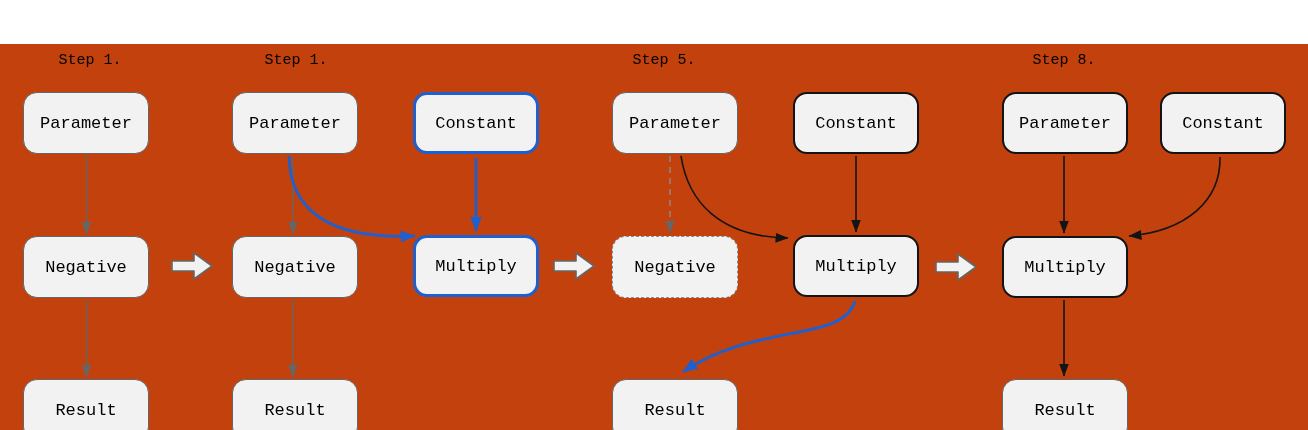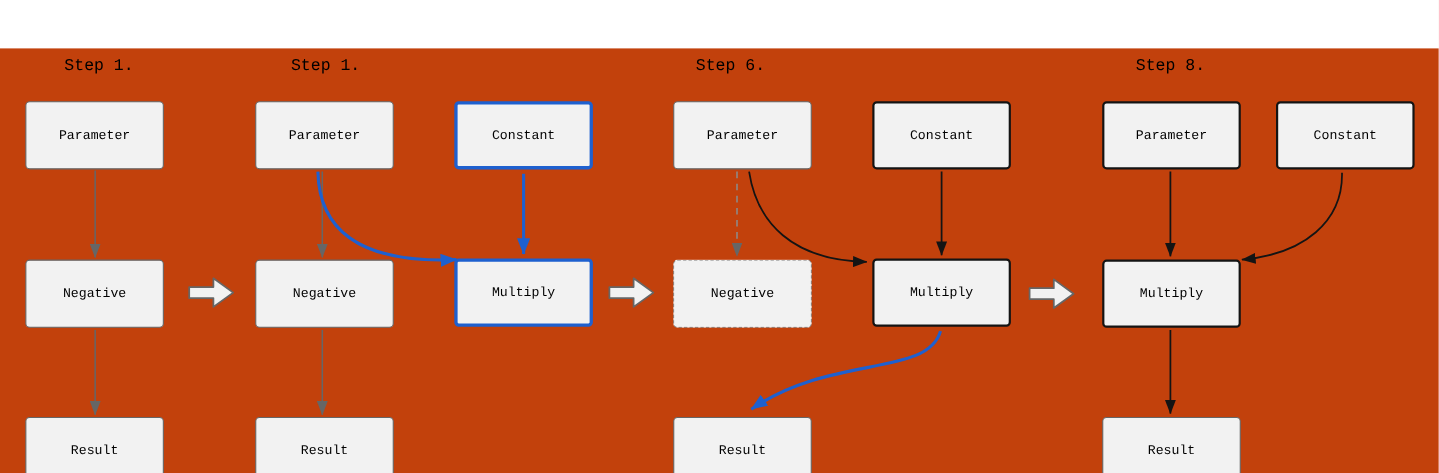--- a/index.html
+++ b/index.html
@@ -22,27 +22,27 @@
     width: 100px;
     text-align: center;
     font-size: 15px;
     color: #000000;
     line-height: 18px;
   }
   .node {
     position: absolute;
     width: 126px;
     height: 62px;
-    border-radius: 4px;
+    border-radius: 14px;
     background: #f2f2f2;
     box-sizing: border-box;
     display: flex;
     align-items: center;
     justify-content: center;
-    font-size: 12px;
+    font-size: 17px;
     color: #000000;
   }
   .b-gray   { border: 1.4px solid #666666; }
   .b-blue   { border: 3px solid #1e60cf; }
   .b-black  { border: 2px solid #141414; }
   .b-dashed { border: 1.6px dashed #8c8c8c; }
 </style>
 </head>
 <body>
 
@@ -78,21 +78,21 @@
     <path d="M1220,113 C1221,157 1186,187 1129,192" stroke="#141414" stroke-width="1.6" fill="none" marker-end="url(#ah-black)"></path>
     <path d="M1064,256 L1064,332" stroke="#141414" stroke-width="1.6" fill="none" marker-end="url(#ah-black)"></path>
 
     <polygon points="1,10 23,10 23,2 41,15 23,28 23,20 1,20" transform="translate(171,207)" fill="#f2f2f2" stroke="#666666" stroke-width="1.6" stroke-linejoin="round"></polygon>
     <polygon points="1,10 23,10 23,2 41,15 23,28 23,20 1,20" transform="translate(553,207)" fill="#f2f2f2" stroke="#666666" stroke-width="1.6" stroke-linejoin="round"></polygon>
     <polygon points="1,10 23,10 23,2 41,15 23,28 23,20 1,20" transform="translate(935,208)" fill="#f2f2f2" stroke="#666666" stroke-width="1.6" stroke-linejoin="round"></polygon>
   </svg>
 
   <div class="step-title" style="left:40px; top:8px;">Step 1.</div>
   <div class="step-title" style="left:246px; top:8px;">Step 1.</div>
-  <div class="step-title" style="left:614px; top:8px;">Step 6.</div>
+  <div class="step-title" style="left:614px; top:8px;">Step 5.</div>
   <div class="step-title" style="left:1014px; top:8px;">Step 8.</div>
 
   <div class="node b-gray" style="left:23px; top:48px;">Parameter</div>
   <div class="node b-gray" style="left:23px; top:192px;">Negative</div>
   <div class="node b-gray" style="left:23px; top:335px;">Result</div>
 
   <div class="node b-gray" style="left:232px; top:48px;">Parameter</div>
   <div class="node b-blue" style="left:413px; top:48px;">Constant</div>
   <div class="node b-gray" style="left:232px; top:192px;">Negative</div>
   <div class="node b-blue" style="left:413px; top:191px;">Multiply</div>

